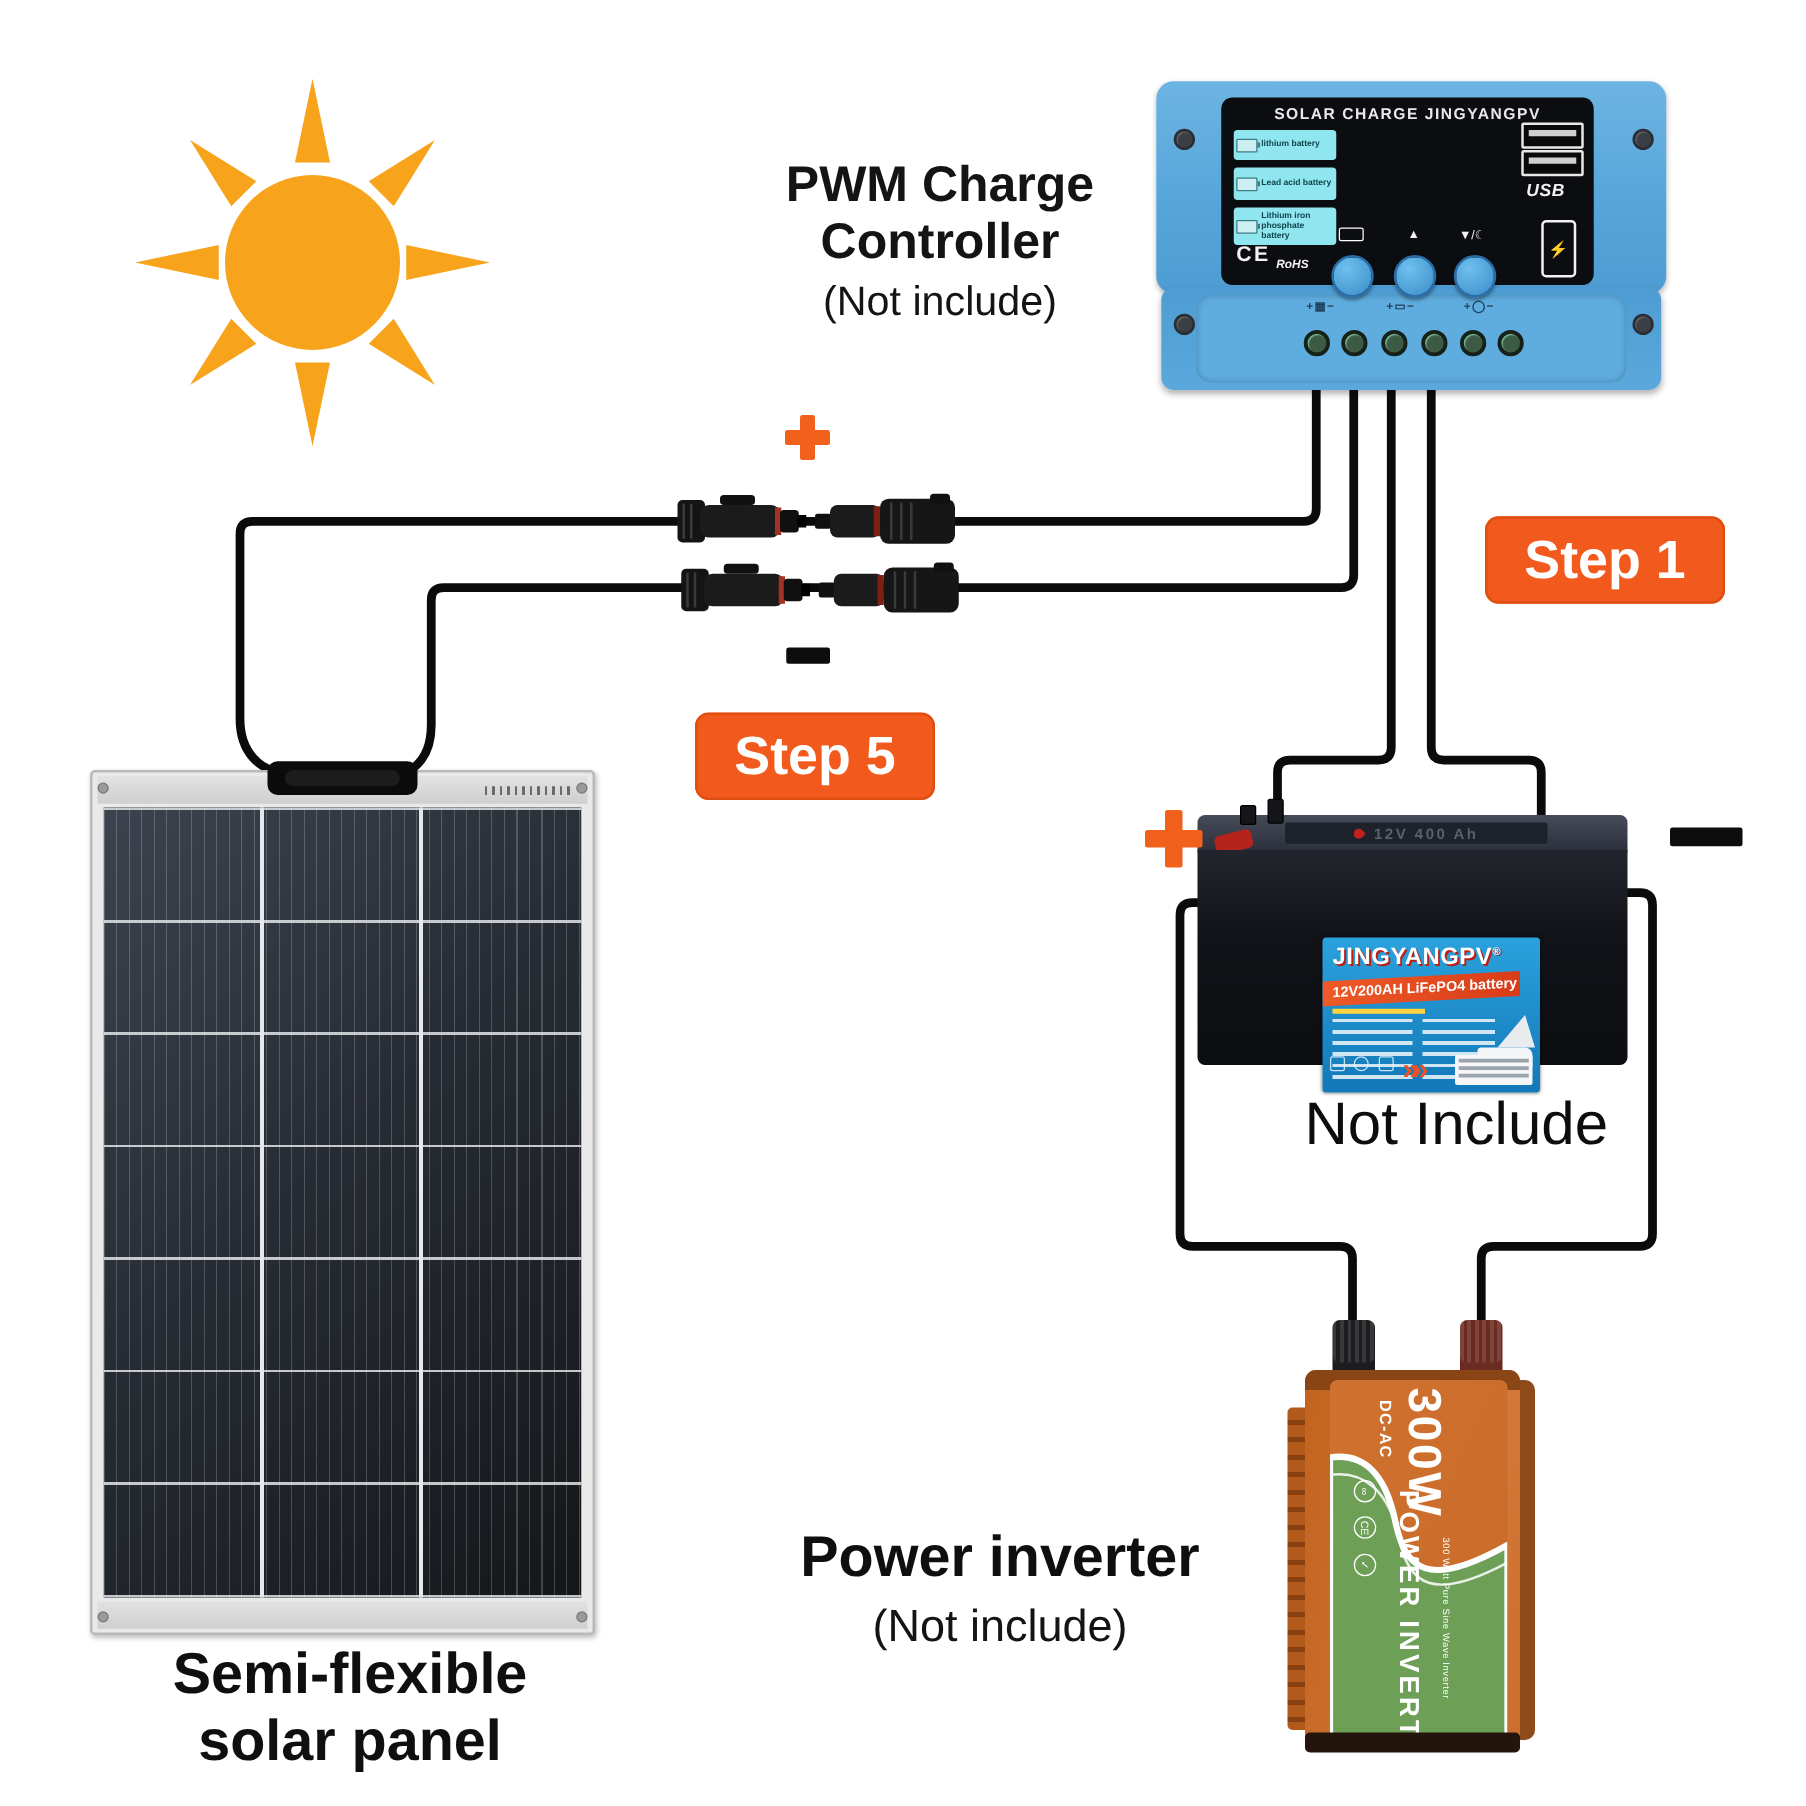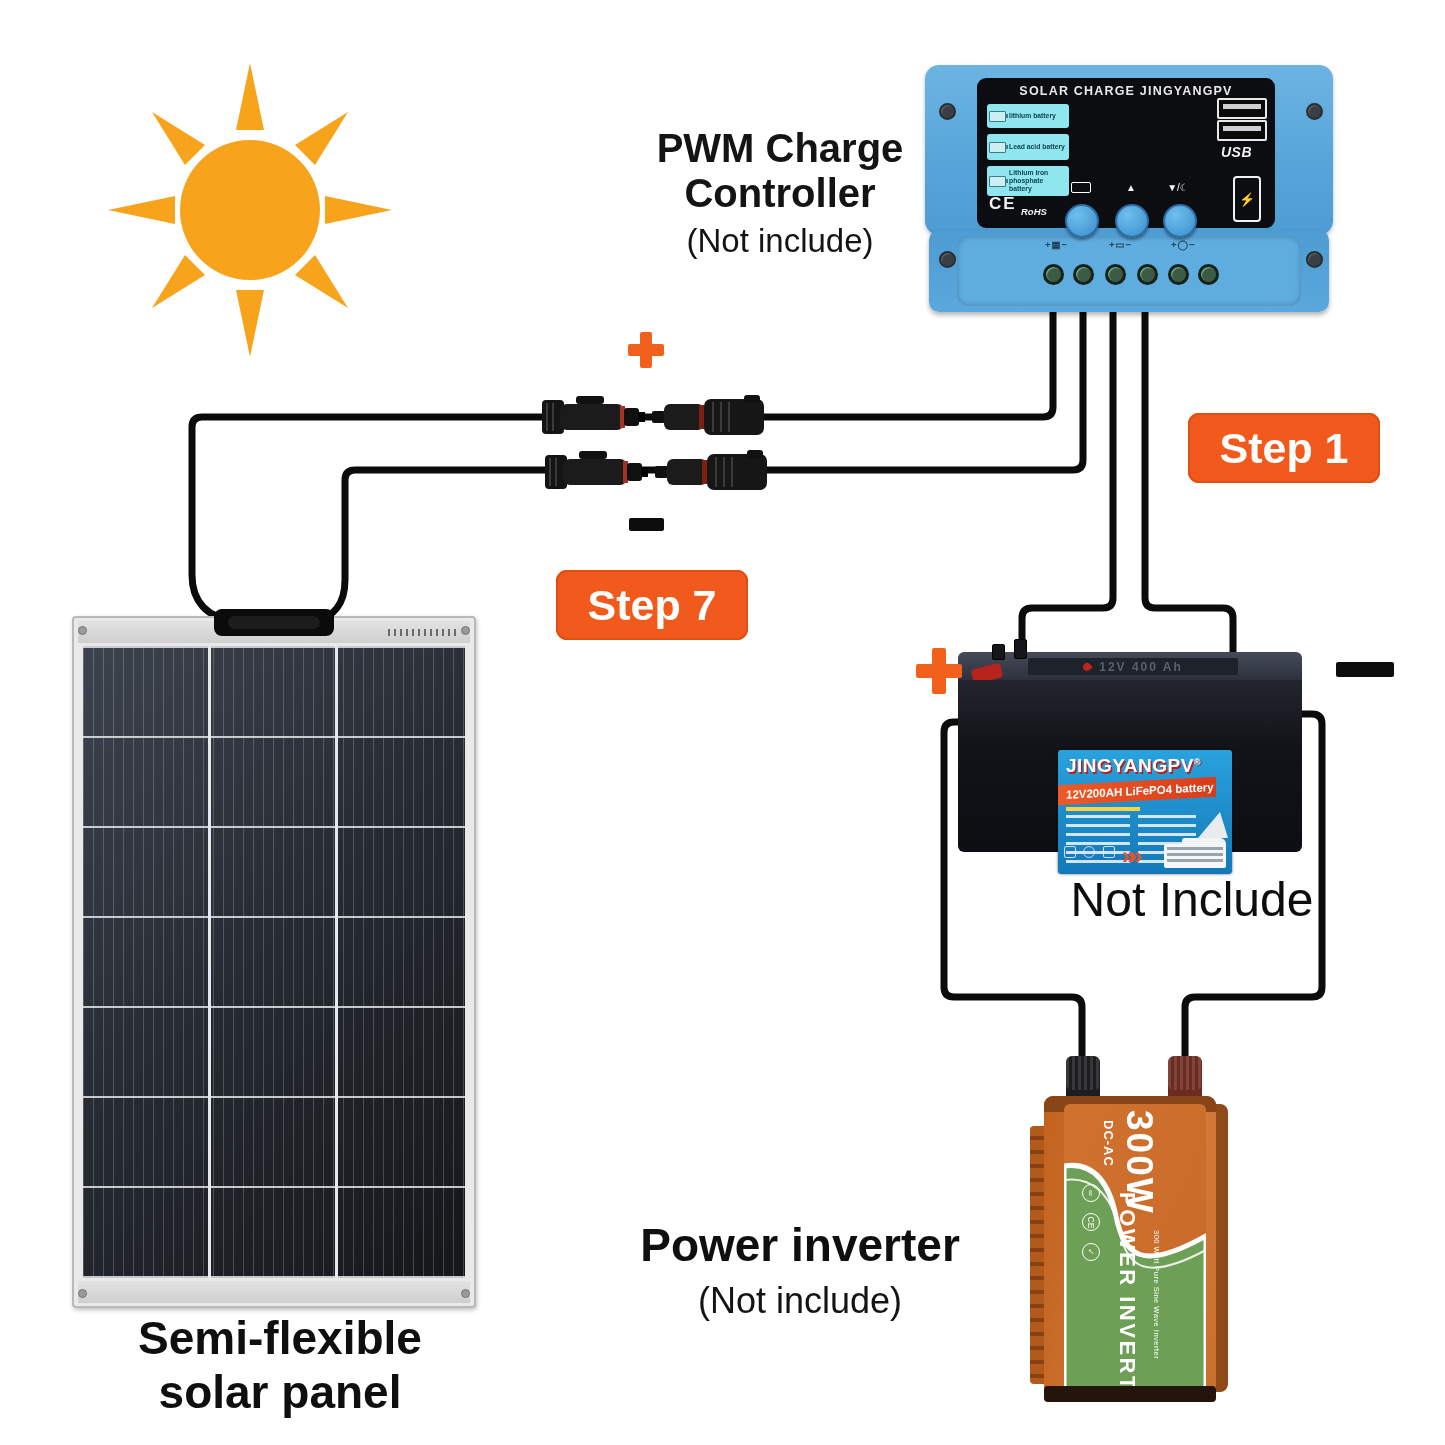--- a/index.html
+++ b/index.html
@@ -185,21 +185,21 @@
       <polygon points="150,299 136,232 164,232"></polygon>
       <polygon points="8,152 75,138 75,166"></polygon>
       <polygon points="292,152 225,138 225,166"></polygon>
       <polygon points="248,54 215,107 195,87"></polygon>
       <polygon points="52,54 105,87 85,107"></polygon>
       <polygon points="248,250 215,197 195,217"></polygon>
       <polygon points="52,250 105,217 85,197"></polygon>
     </g>
   </svg>
 
-  <div class="abs ctr" style="left:610px;top:126px;width:340px;z-index:4">
+  <div class="abs ctr" style="left:582px;top:126px;width:340px;z-index:4">
     <div class="h1">PWM Charge</div>
     <div class="h1">Controller</div>
     <div class="h2" style="margin-top:6px">(Not include)</div>
   </div>
 
   <div class="abs" id="controller">
     <div class="ctl-body"></div>
     <div class="ctl-low">
       <div class="ctl-low-inner">
         <span class="tlabel" style="left:88px">+▦−</span>
@@ -258,21 +258,21 @@
   <div class="plus" style="left:628px;top:332px;width:36px;height:36px">
     <i style="left:0;top:12px;width:36px;height:12px"></i>
       <i style="left:12px;top:0;width:12px;height:36px"></i>
   </div>
   <div class="minusbar" style="left:629px;top:518px;width:35px;height:13px"></div>
 
   <div class="step" style="left:1188px;top:413px;width:192px;height:70px">
     <span>Step 1</span>
   </div>
   <div class="step" style="left:556px;top:570px;width:192px;height:70px">
-    <span>Step 7</span>
+    <span>Step 5</span>
   </div>
 
   <div class="abs" id="panel">
     <div class="jbox"></div>
     <div class="pv-strip" style="top:3px">
       <div class="pv-marks"></div>
     </div>
     <div class="pv-cells"></div>
     <div class="pv-strip" style="bottom:3px"></div>
     <div class="pv-screw" style="left:4px;top:8px"></div>
@@ -321,21 +321,21 @@
           <span class="bat-box">
               <i></i>
               <i></i>
               <i></i>
             </span>
         </div>
       </div>
     </div>
   </div>
 
-  <div class="abs ctr note-big" style="left:1012px;top:872px;width:360px;z-index:4">Not Include</div>
+  <div class="abs ctr note-big" style="left:985px;top:872px;width:360px;z-index:4">Not Include</div>
 
   <div class="abs" id="inverter">
     <div class="term" style="left:36px;background:#1d1d1f">
         <span class="cap"></span>
       </div>
     <div class="term" style="left:138px;background:#6b2b20">
         <span class="cap"></span>
       </div>
     <div class="fin"></div>
     <div class="inv-main"></div>

